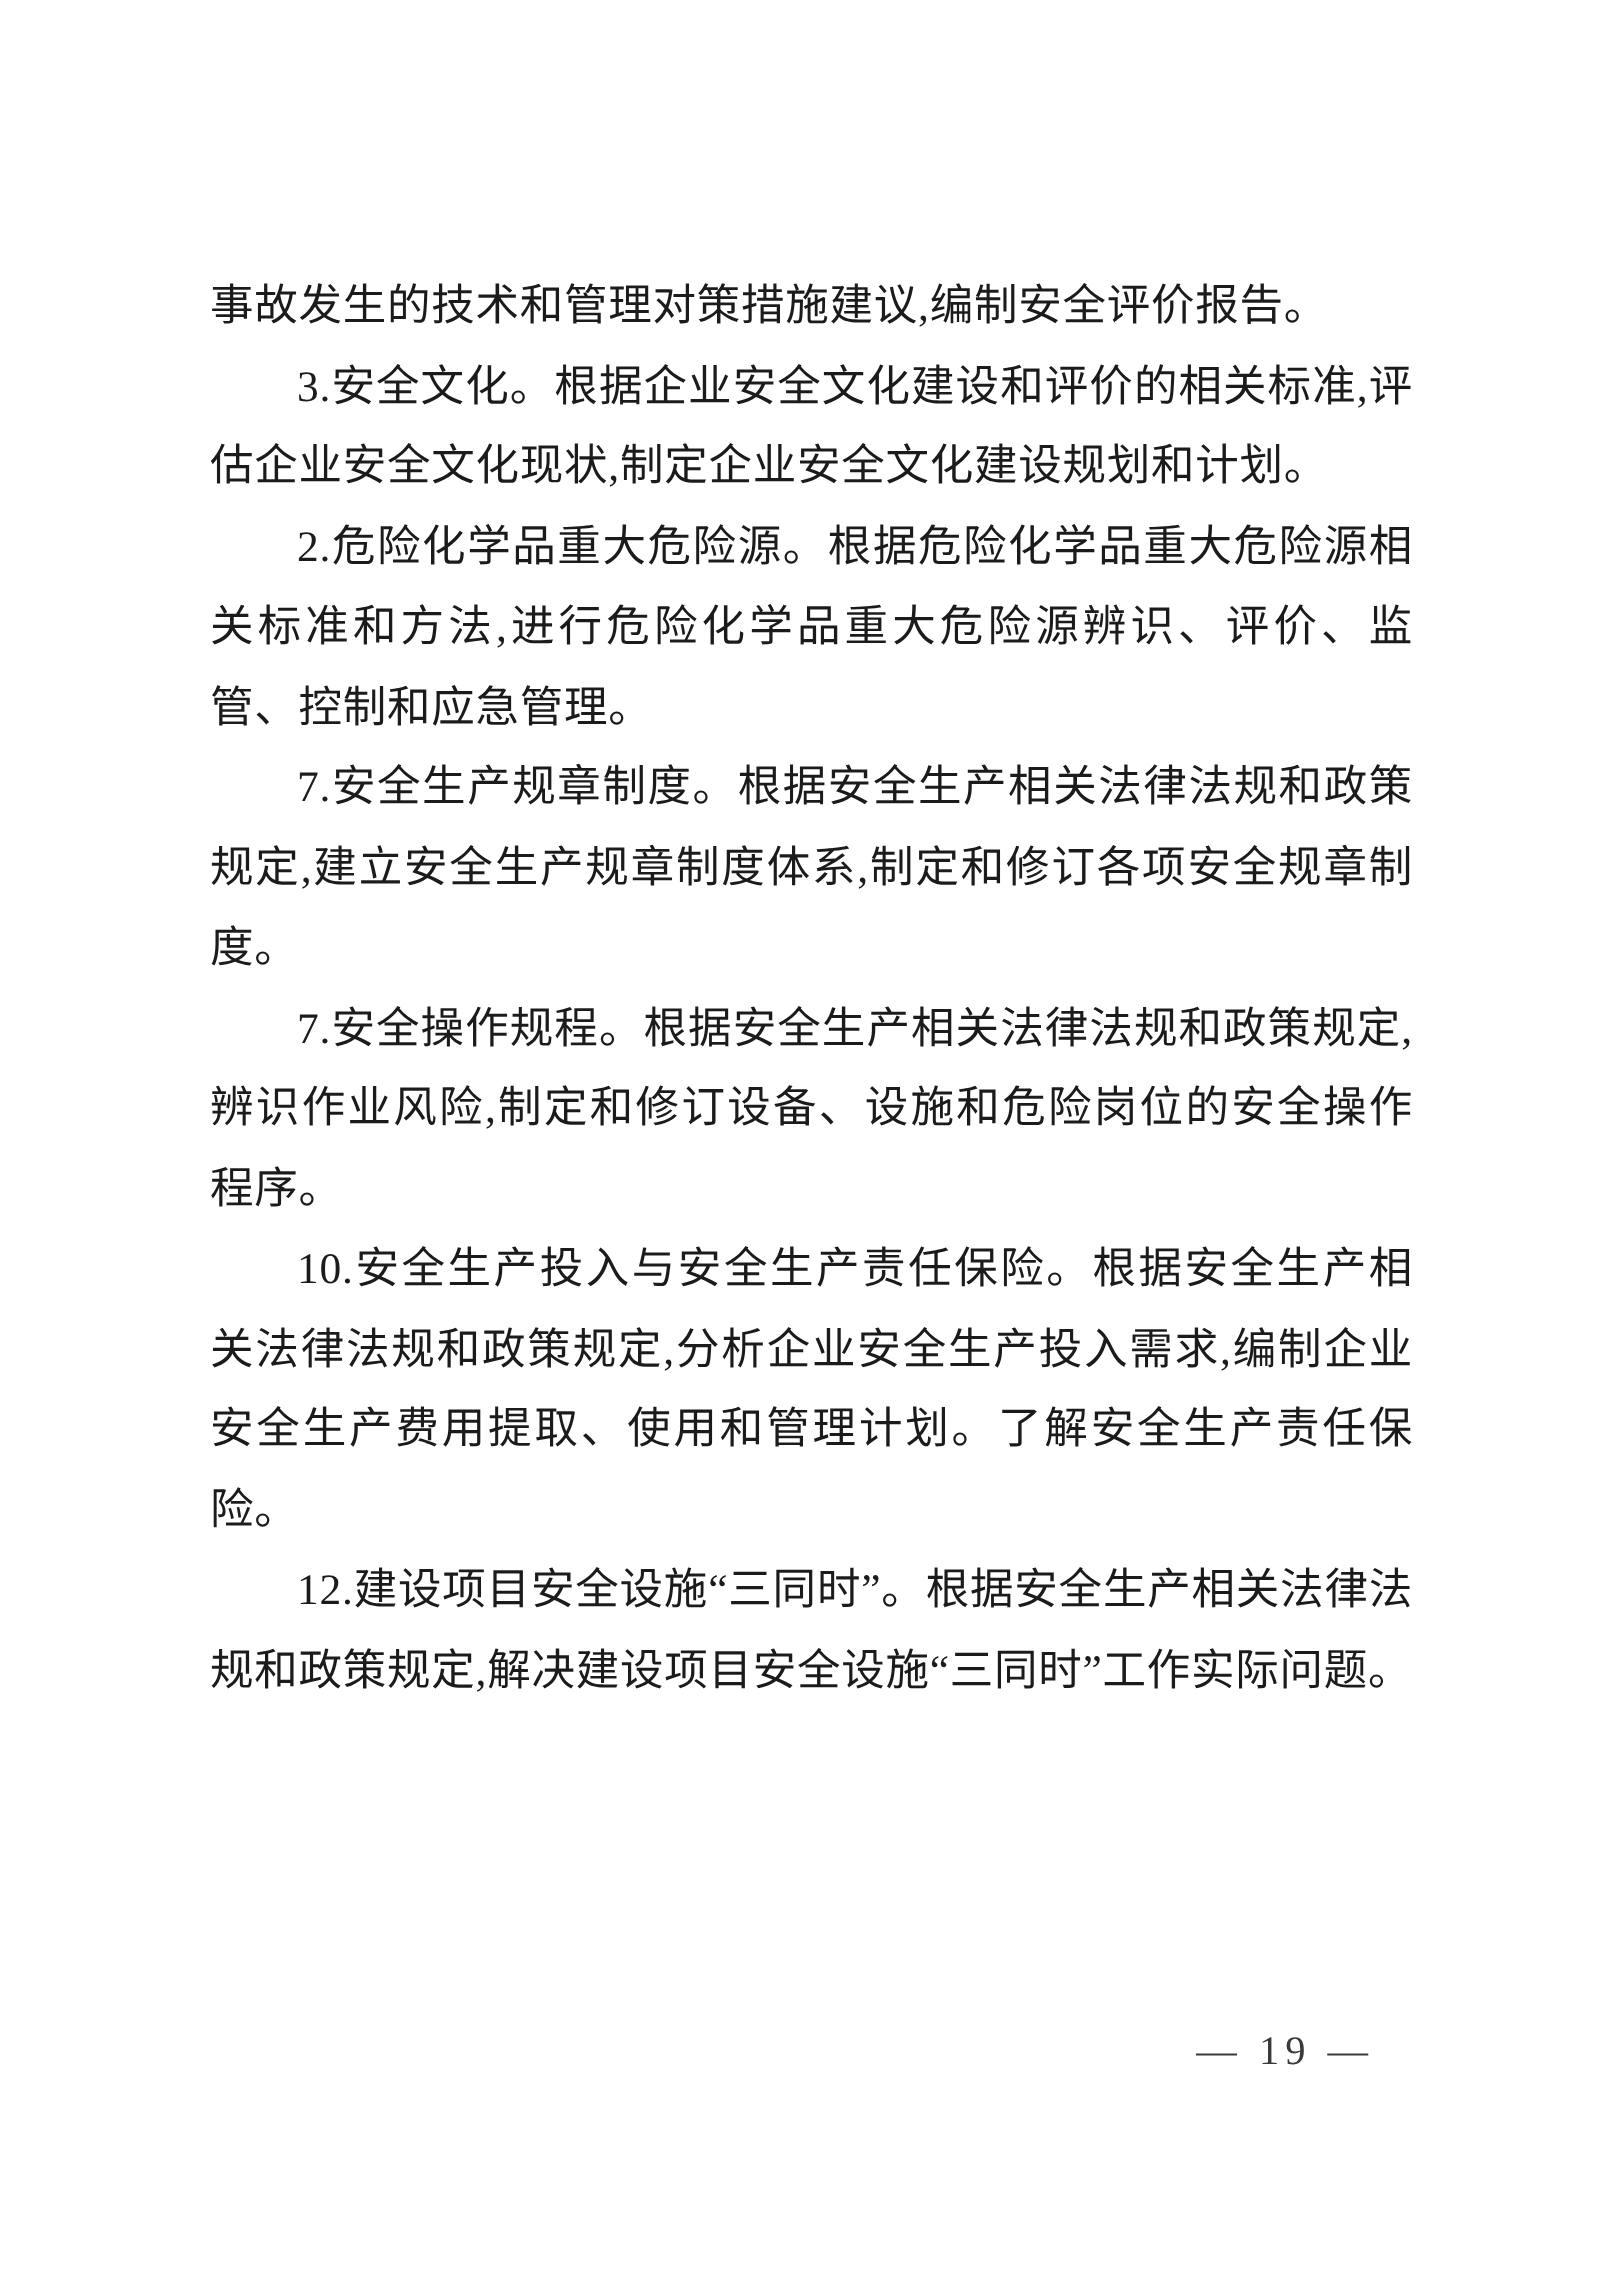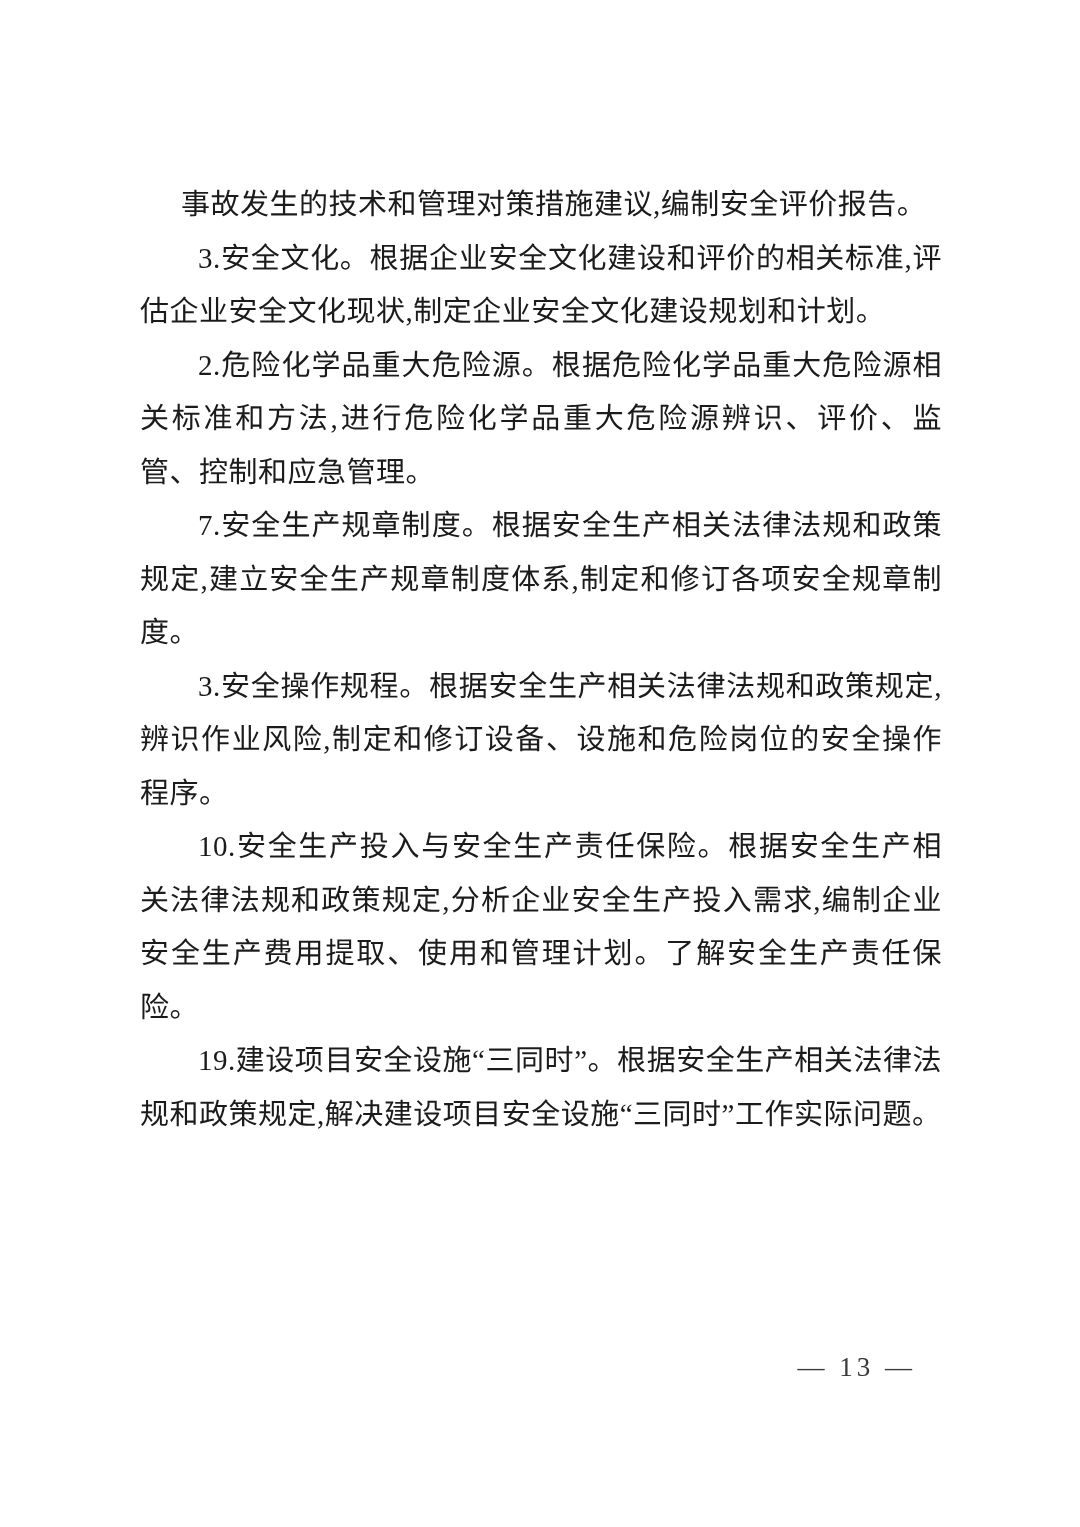--- a/index.html
+++ b/index.html
@@ -28,21 +28,20 @@
     color: var(--text);
     text-align: justify;
     text-justify: inter-ideograph;
     letter-spacing: 0.5px;
   }
   .para {
     text-indent: 2em;
   }
   .para.continuation {
     text-indent: 0;
-    margin-left: 41px;
   }
   .page-number {
     position: absolute;
     top: 1350px;
     right: 164px;
     font-size: 27px;
     line-height: 34px;
     color: var(--page-num);
     letter-spacing: 4px;
     white-space: nowrap;
@@ -50,18 +49,18 @@
 </style>
 </head>
 <body>
 
 <div class="page">
   <div class="body-text">
     <p class="para continuation">事故发生的技术和管理对策措施建议,编制安全评价报告。</p>
     <p class="para">3.安全文化。根据企业安全文化建设和评价的相关标准,评估企业安全文化现状,制定企业安全文化建设规划和计划。</p>
     <p class="para">2.危险化学品重大危险源。根据危险化学品重大危险源相关标准和方法,进行危险化学品重大危险源辨识、评价、监管、控制和应急管理。</p>
     <p class="para">7.安全生产规章制度。根据安全生产相关法律法规和政策规定,建立安全生产规章制度体系,制定和修订各项安全规章制度。</p>
-    <p class="para">3.安全操作规程。根据安全生产相关法律法规和政策规定,辨识作业风险,制定和修订设备、设施和危险岗位的安全操作程序。</p>
+    <p class="para">7.安全操作规程。根据安全生产相关法律法规和政策规定,辨识作业风险,制定和修订设备、设施和危险岗位的安全操作程序。</p>
     <p class="para">10.安全生产投入与安全生产责任保险。根据安全生产相关法律法规和政策规定,分析企业安全生产投入需求,编制企业安全生产费用提取、使用和管理计划。了解安全生产责任保险。</p>
-    <p class="para">19.建设项目安全设施“三同时”。根据安全生产相关法律法规和政策规定,解决建设项目安全设施“三同时”工作实际问题。</p>
+    <p class="para">12.建设项目安全设施“三同时”。根据安全生产相关法律法规和政策规定,解决建设项目安全设施“三同时”工作实际问题。</p>
   </div>
-  <div class="page-number">— 13 —</div>
+  <div class="page-number">— 19 —</div>
 </div>
 
 </body></html>

